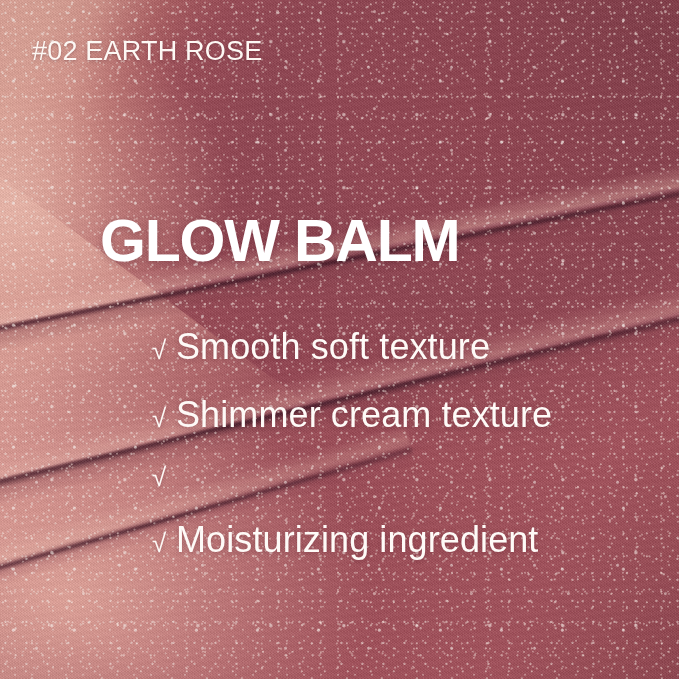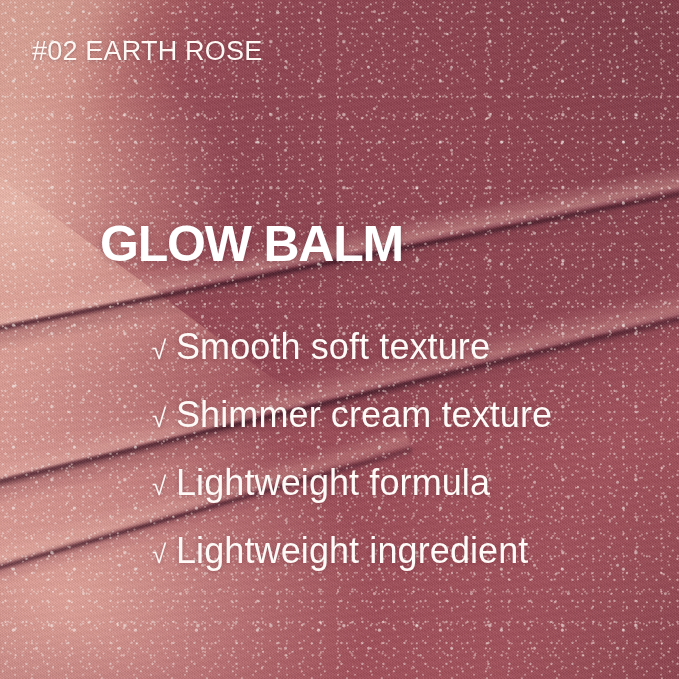--- a/index.html
+++ b/index.html
@@ -250,22 +250,22 @@
     font-weight: 400;
     letter-spacing: 0.2px;
     color: #fdf8f4;
     white-space: nowrap;
     text-shadow: 0 1px 3px rgba(80,28,40,0.35);
   }
 
   #product-title {
     position: absolute;
     left: 100px;
-    top: 219px;
-    font-size: 50px;
+    top: 212px;
+    font-size: 59px;
     line-height: 1;
     font-weight: 700;
     letter-spacing: -1.2px;
     color: #ffffff;
     white-space: nowrap;
     text-shadow: 0 2px 7px rgba(86,30,44,0.30);
   }
 
   #feature-list {
     position: absolute;
@@ -336,24 +336,23 @@
         <span class="feature-text">Smooth soft texture</span>
       </li>
 
       <li class="feature-item">
         <span class="check-icon">√</span>
         <span class="feature-text">Shimmer cream texture</span>
       </li>
 
       <li class="feature-item">
         <span class="check-icon">√</span>
-        <span class="feature-text">Lightweight formula</span>
       </li>
 
       <li class="feature-item">
         <span class="check-icon">√</span>
-        <span class="feature-text">Lightweight ingredient</span>
+        <span class="feature-text">Moisturizing ingredient</span>
       </li>
 
     </ul>
 
   </div>
 </div>
 
 </body></html>

